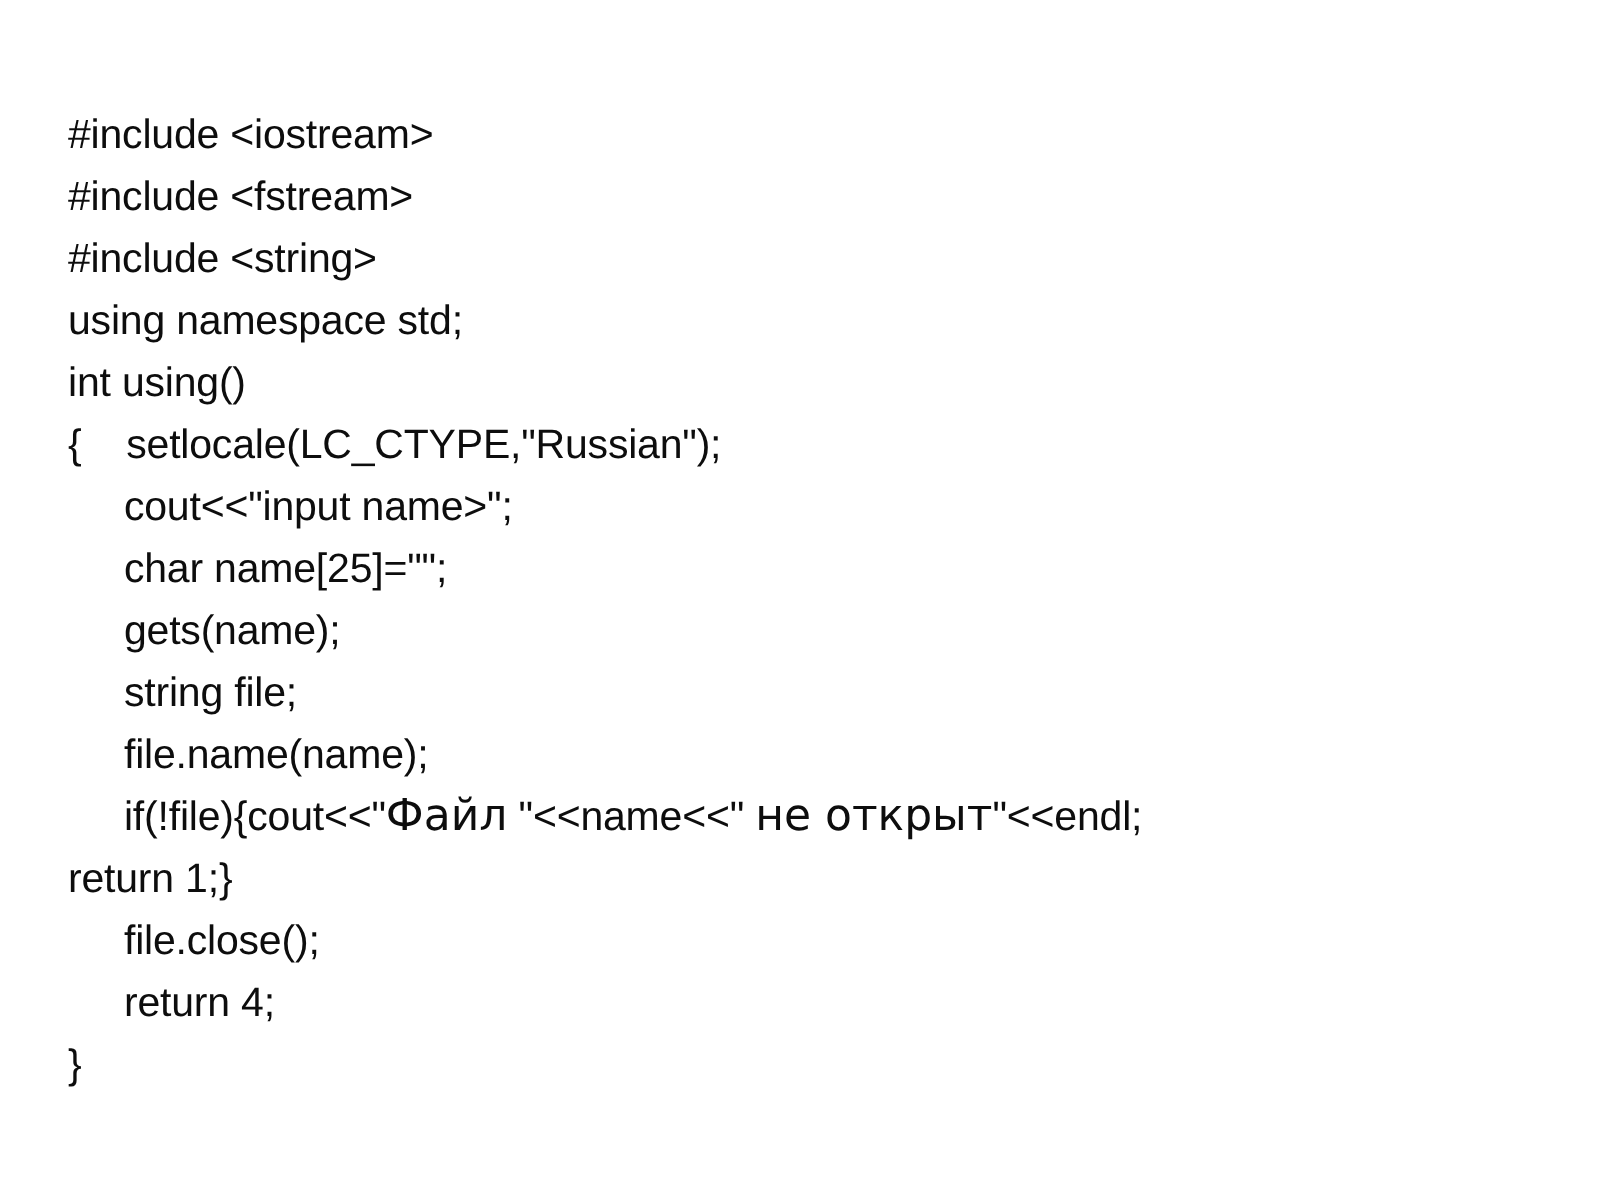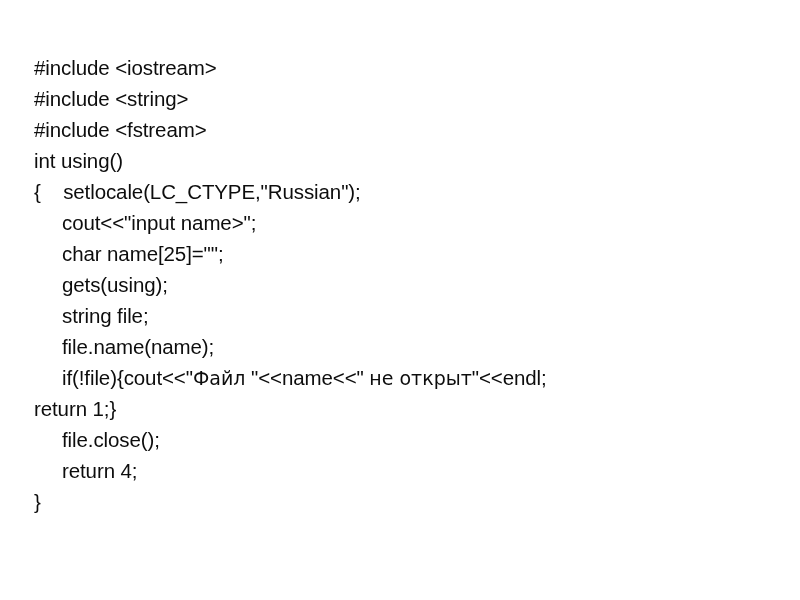--- a/index.html
+++ b/index.html
@@ -30,37 +30,38 @@
     font-size: 20.5px;
     line-height: 31px;
     color: #0d0d0d;
     white-space: pre;
     letter-spacing: -0.1px;
     height: 31px;
   }
   
   .cyr {
     font-family: "DejaVu Sans", sans-serif;
-    font-size: 19px;
+    font-size: 22px;
     letter-spacing: 0px;
   }
 </style>
 </head>
 <body style="color: rgb(13, 13, 13);">
 
 <div id="slide" style="background: rgb(255, 255, 255);">
   <div id="code-block">
       <div class="code-line"><span>#include &lt;iostream&gt;</span></div>
+      <div class="code-line"><span>#include &lt;fstream&gt;</span></div>
       <div class="code-line"><span>#include &lt;string&gt;</span></div>
-      <div class="code-line"><span>#include &lt;fstream&gt;</span></div>
+      <div class="code-line"><span>using namespace std;</span></div>
       <div class="code-line"><span>int using()</span></div>
       <div class="code-line"><span>{    setlocale(LC_CTYPE,"Russian");</span></div>
       <div class="code-line"><span>     cout&lt;&lt;"input name&gt;";</span></div>
       <div class="code-line"><span>     char name[25]="";</span></div>
-      <div class="code-line"><span>     gets(using);</span></div>
+      <div class="code-line"><span>     gets(name);</span></div>
       <div class="code-line"><span>     string file;</span></div>
       <div class="code-line"><span>     file.name(name);</span></div>
       <div class="code-line"><span>     if(!file){cout&lt;&lt;"</span><span class="cyr">Файл</span><span> "&lt;&lt;name&lt;&lt;" </span><span class="cyr">не открыт</span><span>"&lt;&lt;endl;</span></div>
       <div class="code-line"><span>return 1;}</span></div>
       <div class="code-line"><span>     file.close();</span></div>
       <div class="code-line"><span>     return 4;</span></div>
       <div class="code-line"><span>}</span></div>
     </div>
 </div>
 

